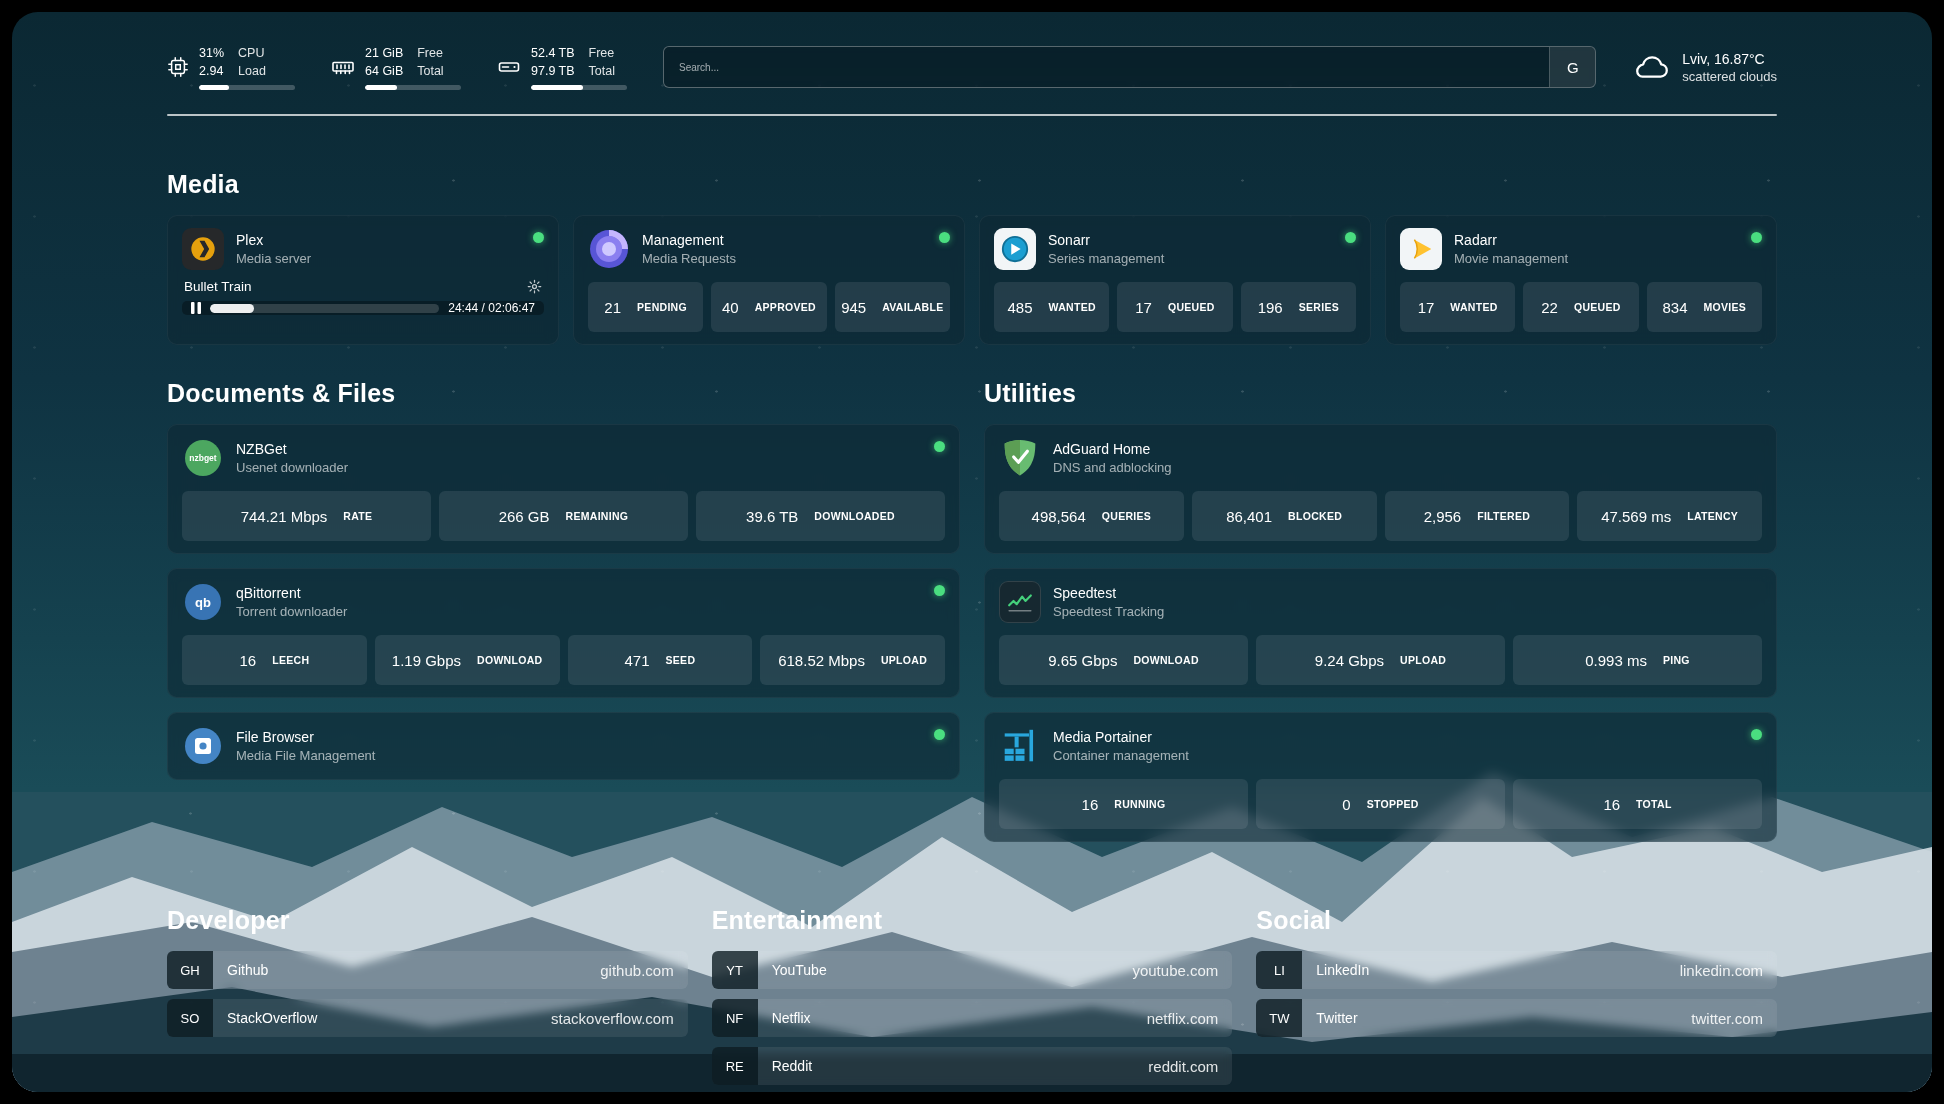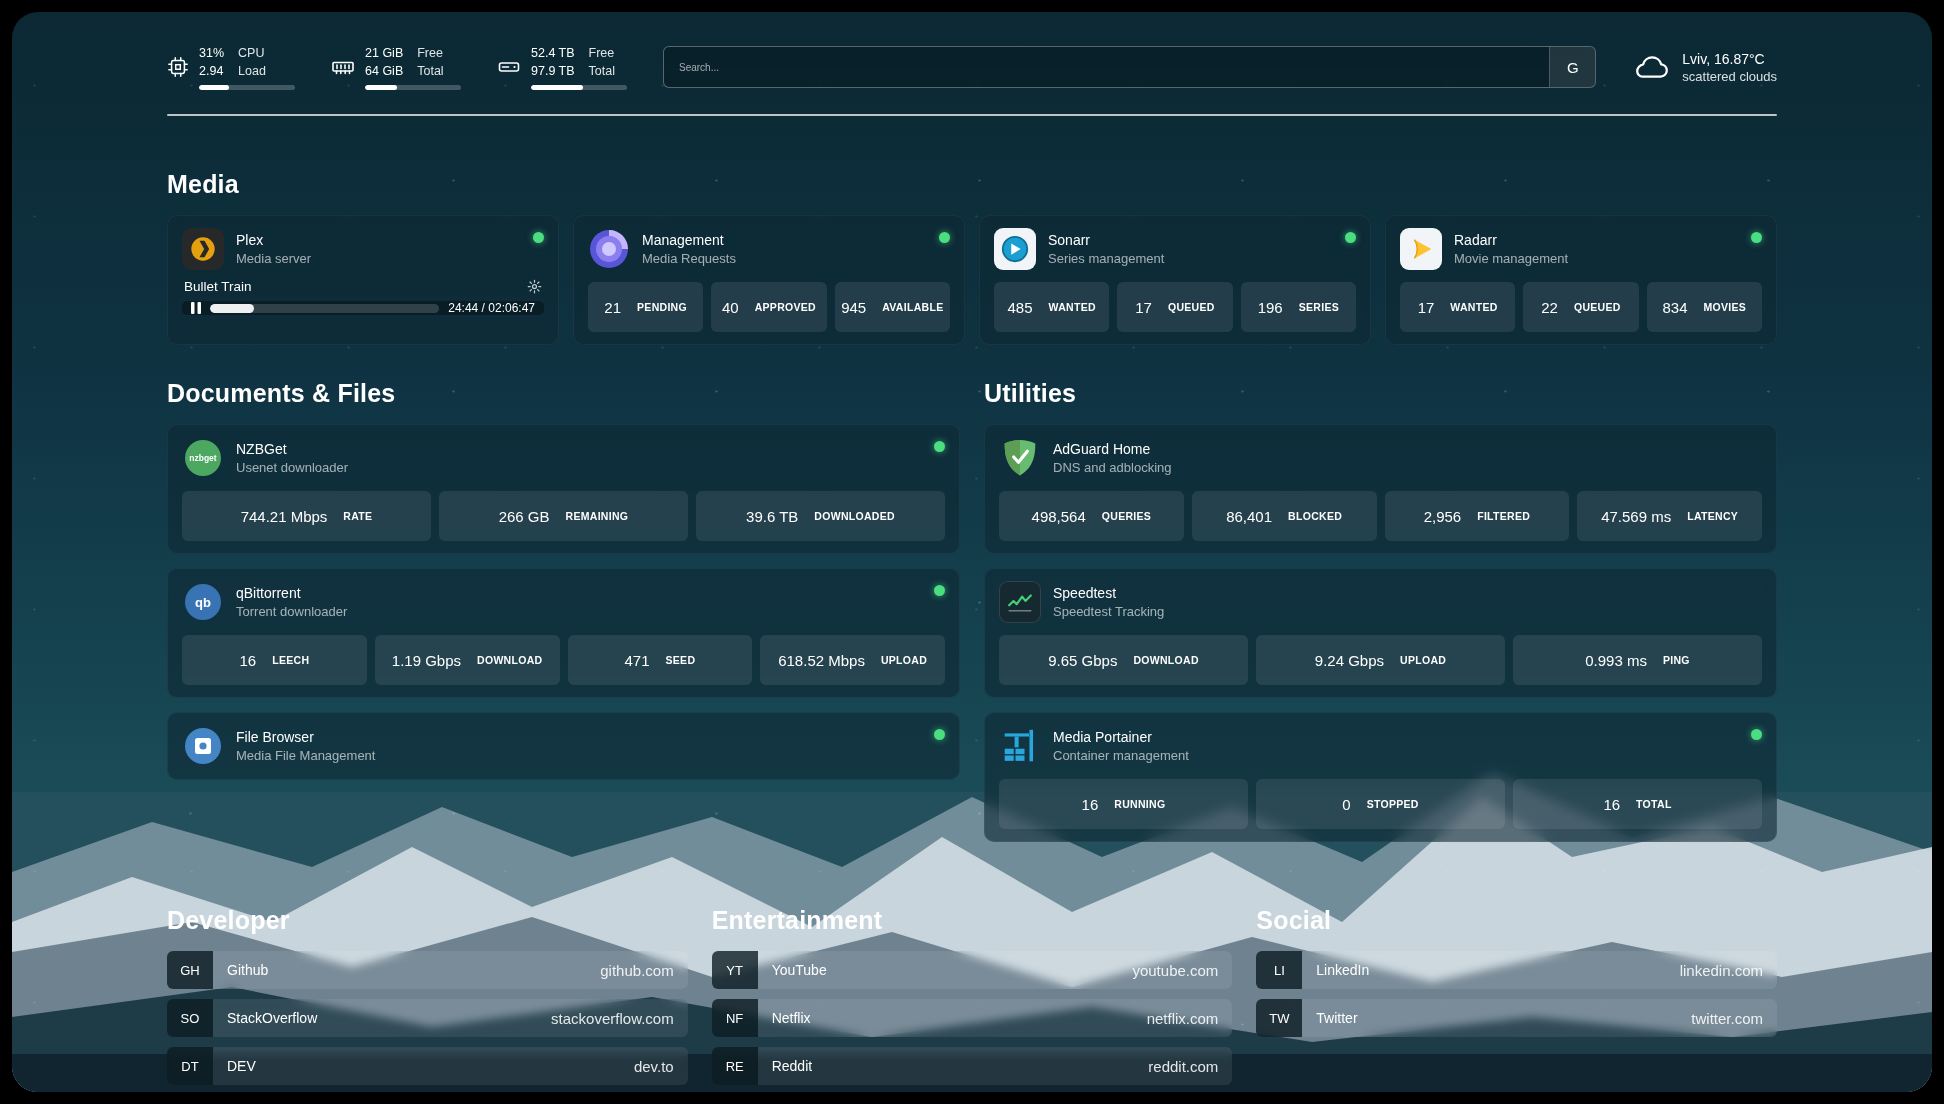--- a/index.html
+++ b/index.html
@@ -539,25 +539,20 @@
         <a class="bookmark">
           <span class="bm-badge">GH</span>
           <span class="bm-name">Github</span>
           <span class="bm-url">github.com</span>
         </a>
         <a class="bookmark">
           <span class="bm-badge">SO</span>
           <span class="bm-name">StackOverflow</span>
           <span class="bm-url">stackoverflow.com</span>
         </a>
-        <a class="bookmark">
-          <span class="bm-badge">DT</span>
-          <span class="bm-name">DEV</span>
-          <span class="bm-url">dev.to</span>
-        </a>
       </div>
 
       <div>
         <h2>Entertainment</h2>
         <a class="bookmark">
           <span class="bm-badge">YT</span>
           <span class="bm-name">YouTube</span>
           <span class="bm-url">youtube.com</span>
         </a>
         <a class="bookmark">

